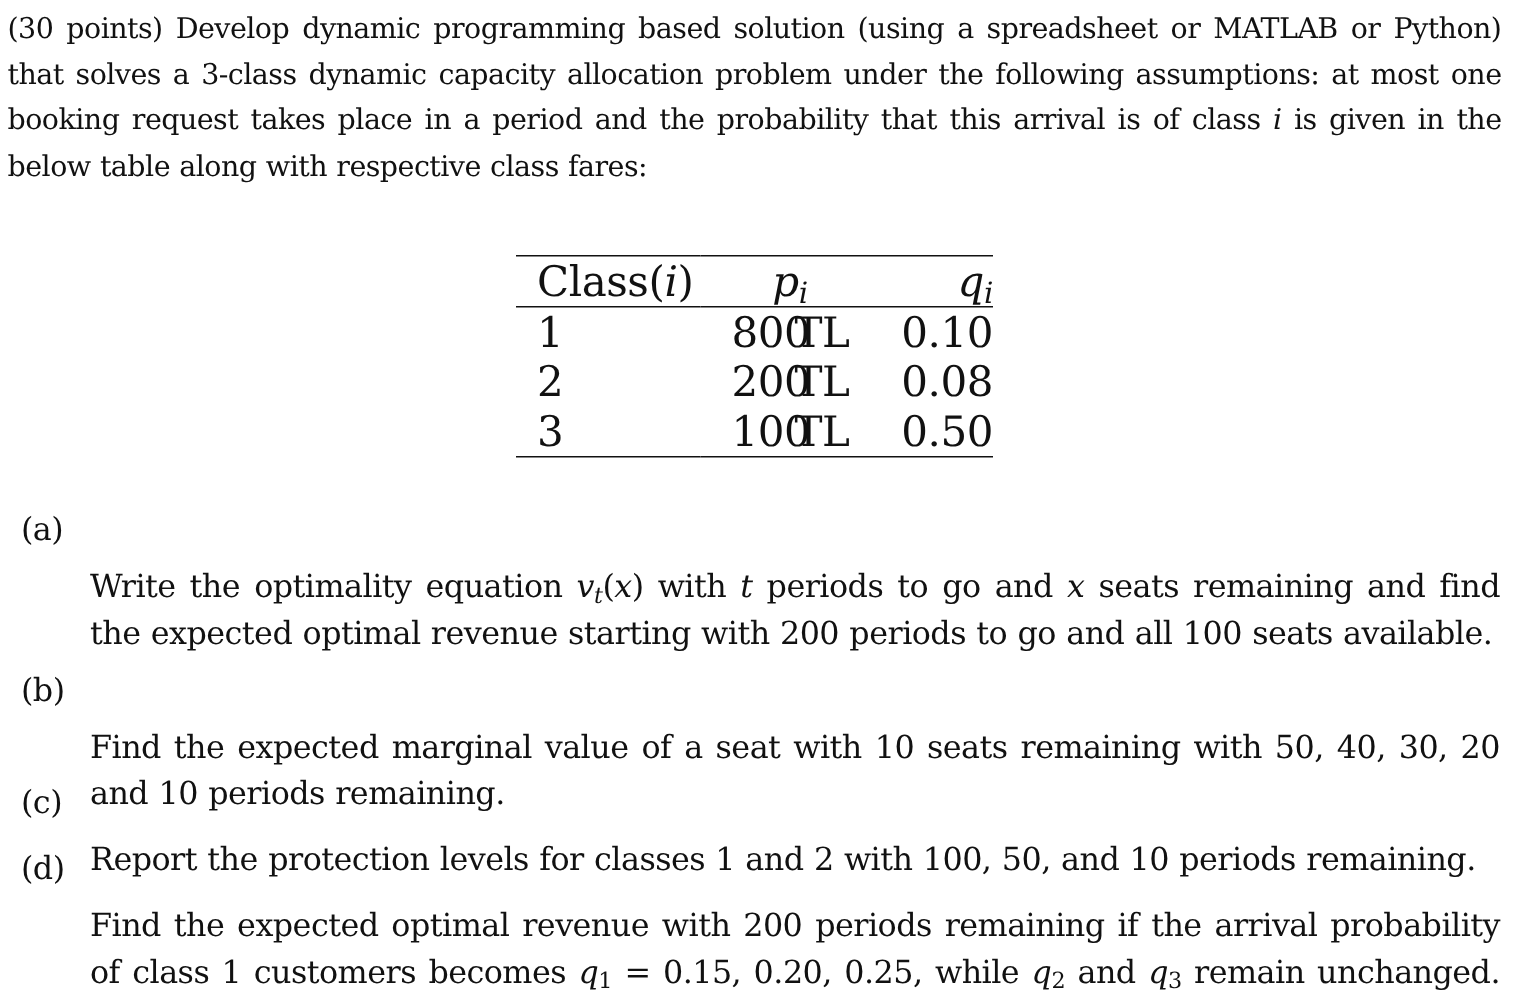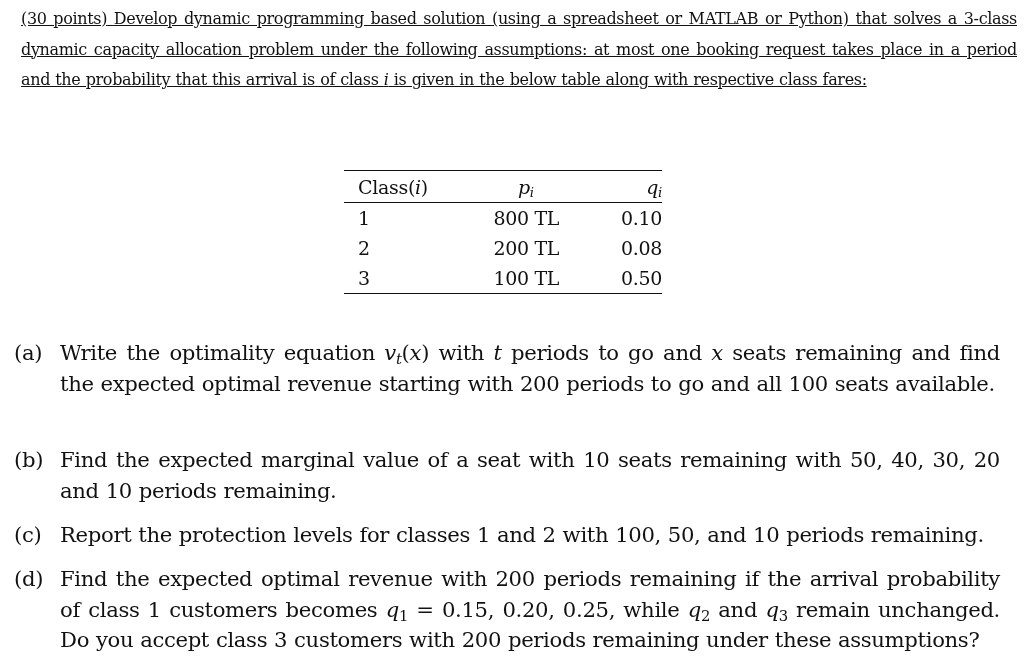--- a/index.html
+++ b/index.html
@@ -3,47 +3,47 @@
   <meta charset="utf-8">
   <style>
     html, body { margin: 0; padding: 0; background: #ffffff; }
     body {
       width: 1024px; height: 662px; overflow: hidden; position: relative;
       font-family: "DejaVu Serif", "Liberation Serif", serif;
       color: #111111;
     }
     .doc { position: absolute; left: 0; top: 0; width: 1024px; }
     .intro {
-      position: absolute; left: 21px; top: 4px; width: 996px;
-      font-size: 16px; line-height: 30.6px; text-align: justify;
-      text-align-last: left; letter-spacing: -0.35px; word-spacing: 0.5px; text-decoration: underline;
+      position: absolute; left: 5px; top: 4px; width: 996px;
+      font-size: 19px; line-height: 30.6px; text-align: justify;
+      text-align-last: left; letter-spacing: -0.35px; word-spacing: 0.5px;
     }
     .m { font-style: italic; }
     sub { font-size: 0.7em; vertical-align: -0.25em; line-height: 0; }
     table.fares {
       position: absolute; left: 344px; top: 170px;
       width: 318px; border-collapse: collapse;
-      font-size: 19px; letter-spacing: -0.3px;
+      font-size: 28px; letter-spacing: -0.3px;
       border-top: 1.3px solid #111; border-bottom: 1.3px solid #111;
     }
     table.fares th, table.fares td { padding: 0; height: 30px; font-weight: normal; }
     table.fares thead th { border-bottom: 1.3px solid #111; height: 31px; }
     .c-cls { text-align: left; padding-left: 14px !important; width: 110px; }
     .c-p { text-align: center; width: 130px; }
     .c-q { text-align: right; width: 78px; }
     .pval { display: inline-block; width: 42px; text-align: right; }
     .pcur { display: inline-block; width: 36px; text-align: center; }
     .items { position: absolute; left: 0; top: 338px; width: 1024px; }
     .item {
       position: absolute; left: 14px; width: 990px;
       font-size: 21.2px; line-height: 30.6px; letter-spacing: -0.35px; word-spacing: 0.5px;
     }
     .item .lbl { position: absolute; left: 0; top: 0; width: 44px; }
     .item .body {
-      margin-left: 46px; width: 940px; text-align: justify; text-align-last: left;
+      margin-left: 46px; width: 940px; text-align: justify; text-align-last: left; margin-top: 38px;
     }
   </style>
 </head>
 <body>
 
 <div class="doc">
 
   <p class="intro" style="margin:0;"><span>(30 points)</span> <span>Develop dynamic programming based solution (using a spreadsheet or MATLAB or Python) that solves a 3-class dynamic capacity allocation problem under the following assumptions: at most one booking request takes place in a period and the probability that this arrival is of class </span><span class="m">i</span><span> is given in the below table along with respective class fares:</span></p>
 
   <table class="fares">

